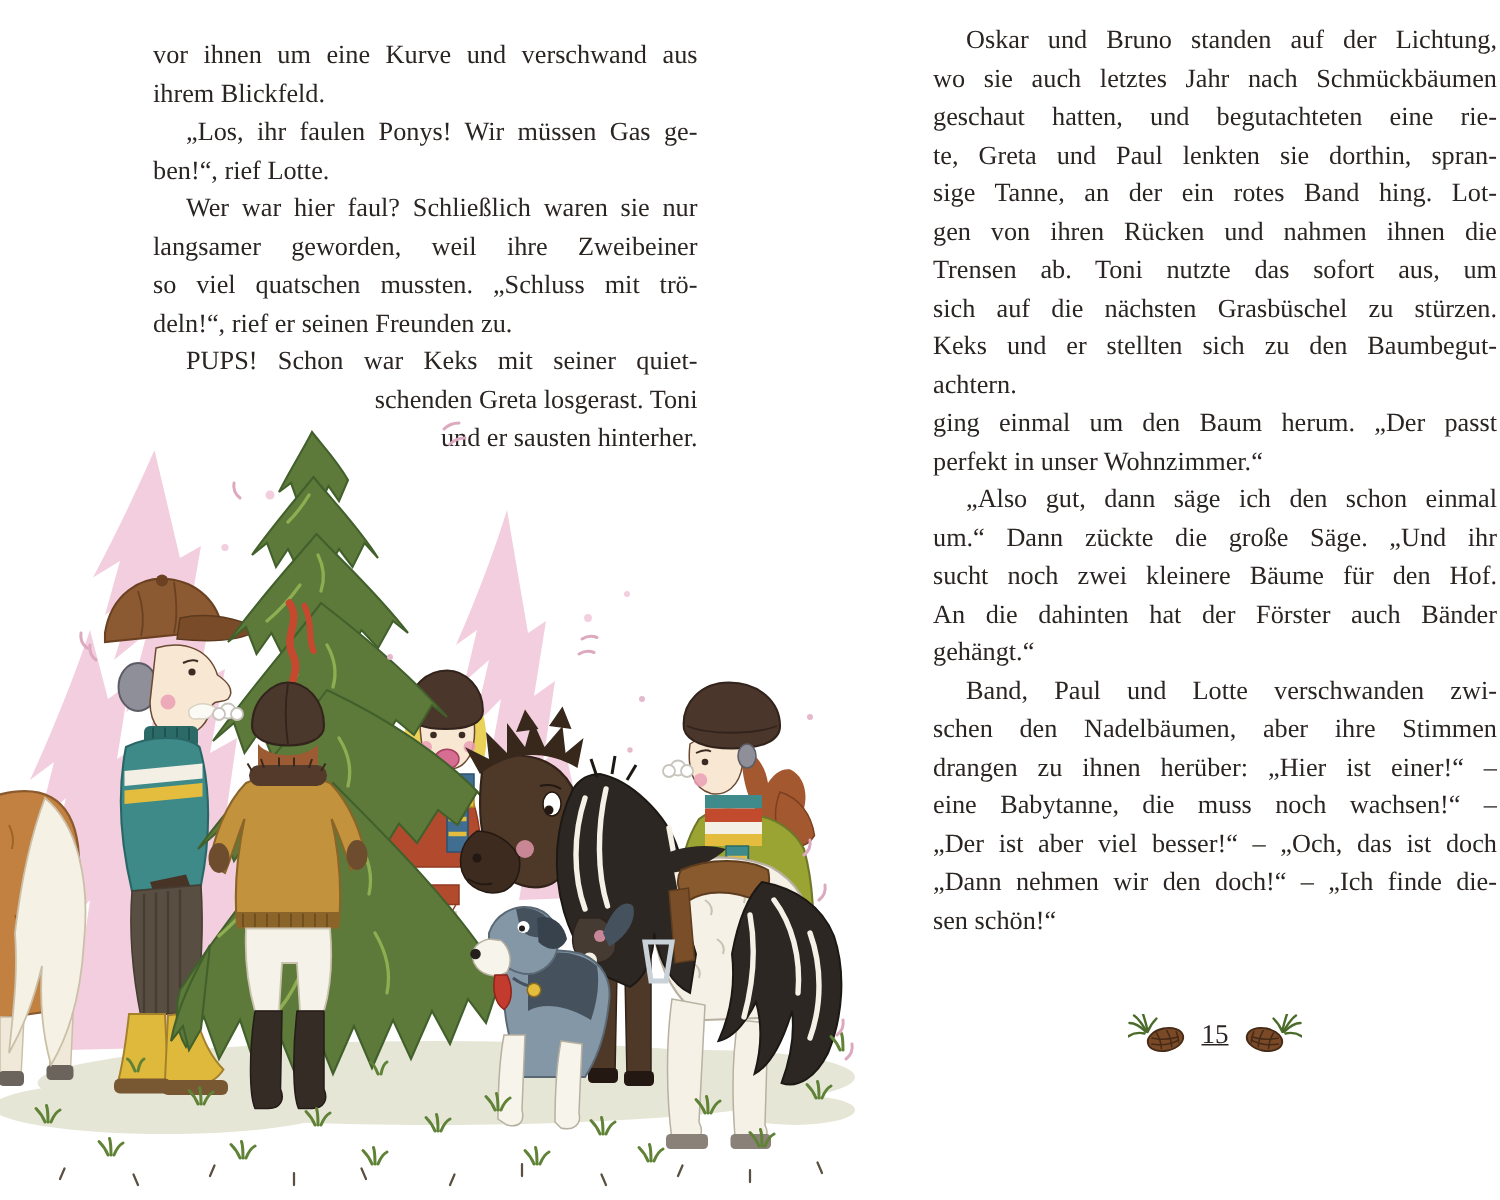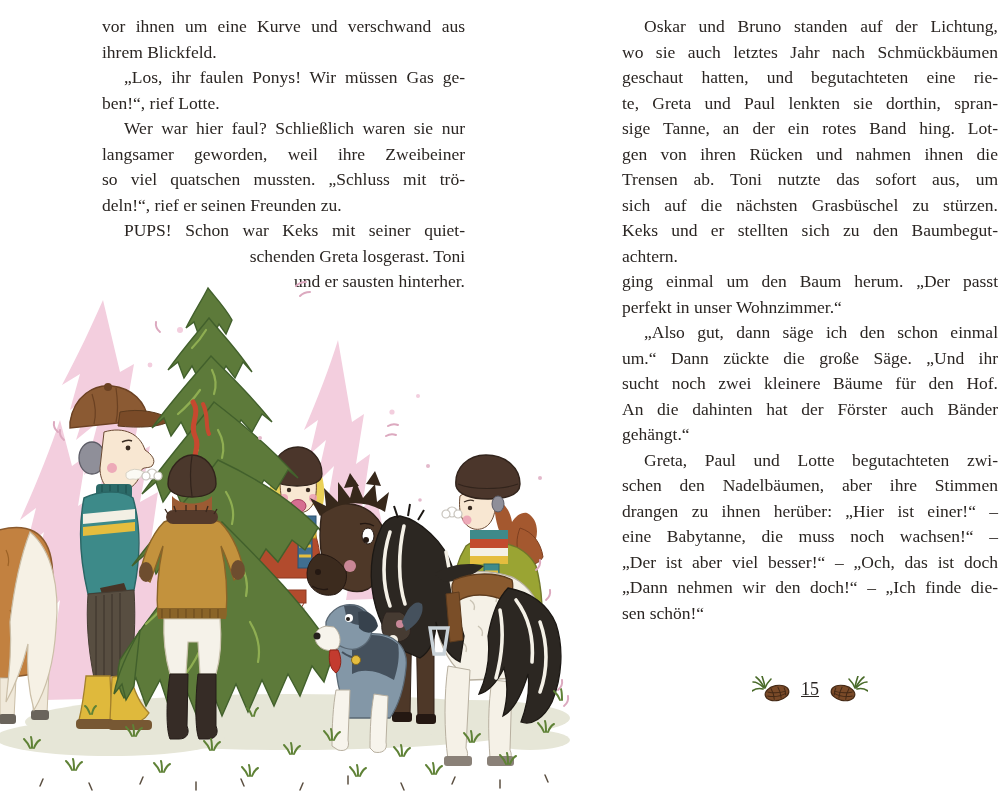--- a/index.html
+++ b/index.html
@@ -3,21 +3,21 @@
 <meta charset="utf-8">
 <style>
   html,body{margin:0;padding:0;}
   body{width:1000px;height:800px;background:#ffffff;overflow:hidden;position:relative;
        font-family:"Liberation Serif", serif;}
   .page-text{position:absolute;color:#2a2522;font-size:17.5px;}
   .line{line-height:25.5px;text-align:justify;text-align-last:justify;}
   .line.a-l{text-align-last:left;}
   .line.a-r{text-align:center;text-align-last:right;}
   .line.ind{text-indent:22px;}
-  #left-text{top:14px;left:102px;width:363px;}
+  #left-text{top:24px;left:102px;width:363px;}
   #right-text{top:14px;left:622px;width:376px;}
   #folio{position:absolute;left:622px;top:676px;width:376px;display:flex;
          align-items:center;justify-content:center;gap:9px;}
   #page-num{font-size:18px;color:#2a2522;text-decoration:underline;}
   .pinecone{display:block;}
   .flip{transform:scaleX(-1);}
   #illustration{position:absolute;left:0;top:270px;}
 </style>
 </head>
 <body>
@@ -47,21 +47,21 @@
     <div class="line">sich auf die nächsten Grasbüschel zu stürzen.</div>
     <div class="line">Keks und er stellten sich zu den Baumbegut-</div>
     <div class="line a-l">achtern.</div>
     <div class="line">ging einmal um den Baum herum. „Der passt</div>
     <div class="line a-l">perfekt in unser Wohnzimmer.“</div>
     <div class="line ind">„Also gut, dann säge ich den schon einmal</div>
     <div class="line">um.“ Dann zückte die große Säge. „Und ihr</div>
     <div class="line">sucht noch zwei kleinere Bäume für den Hof.</div>
     <div class="line">An die dahinten hat der Förster auch Bänder</div>
     <div class="line a-l">gehängt.“</div>
-    <div class="line ind">Greta, Paul und Lotte begutachteten zwi-</div>
+    <div class="line ind">Band, Paul und Lotte verschwanden zwi-</div>
     <div class="line">schen den Nadelbäumen, aber ihre Stimmen</div>
     <div class="line">drangen zu ihnen herüber: „Hier ist einer!“ –</div>
     <div class="line">eine Babytanne, die muss noch wachsen!“ –</div>
     <div class="line">„Der ist aber viel besser!“ – „Och, das ist doch</div>
     <div class="line">„Dann nehmen wir den doch!“ – „Ich finde die-</div>
     <div class="line a-l">sen schön!“</div>
   </div>
 
 <div id="folio">
   <svg class="pinecone" width="40" height="26" viewBox="0 0 40 26">

